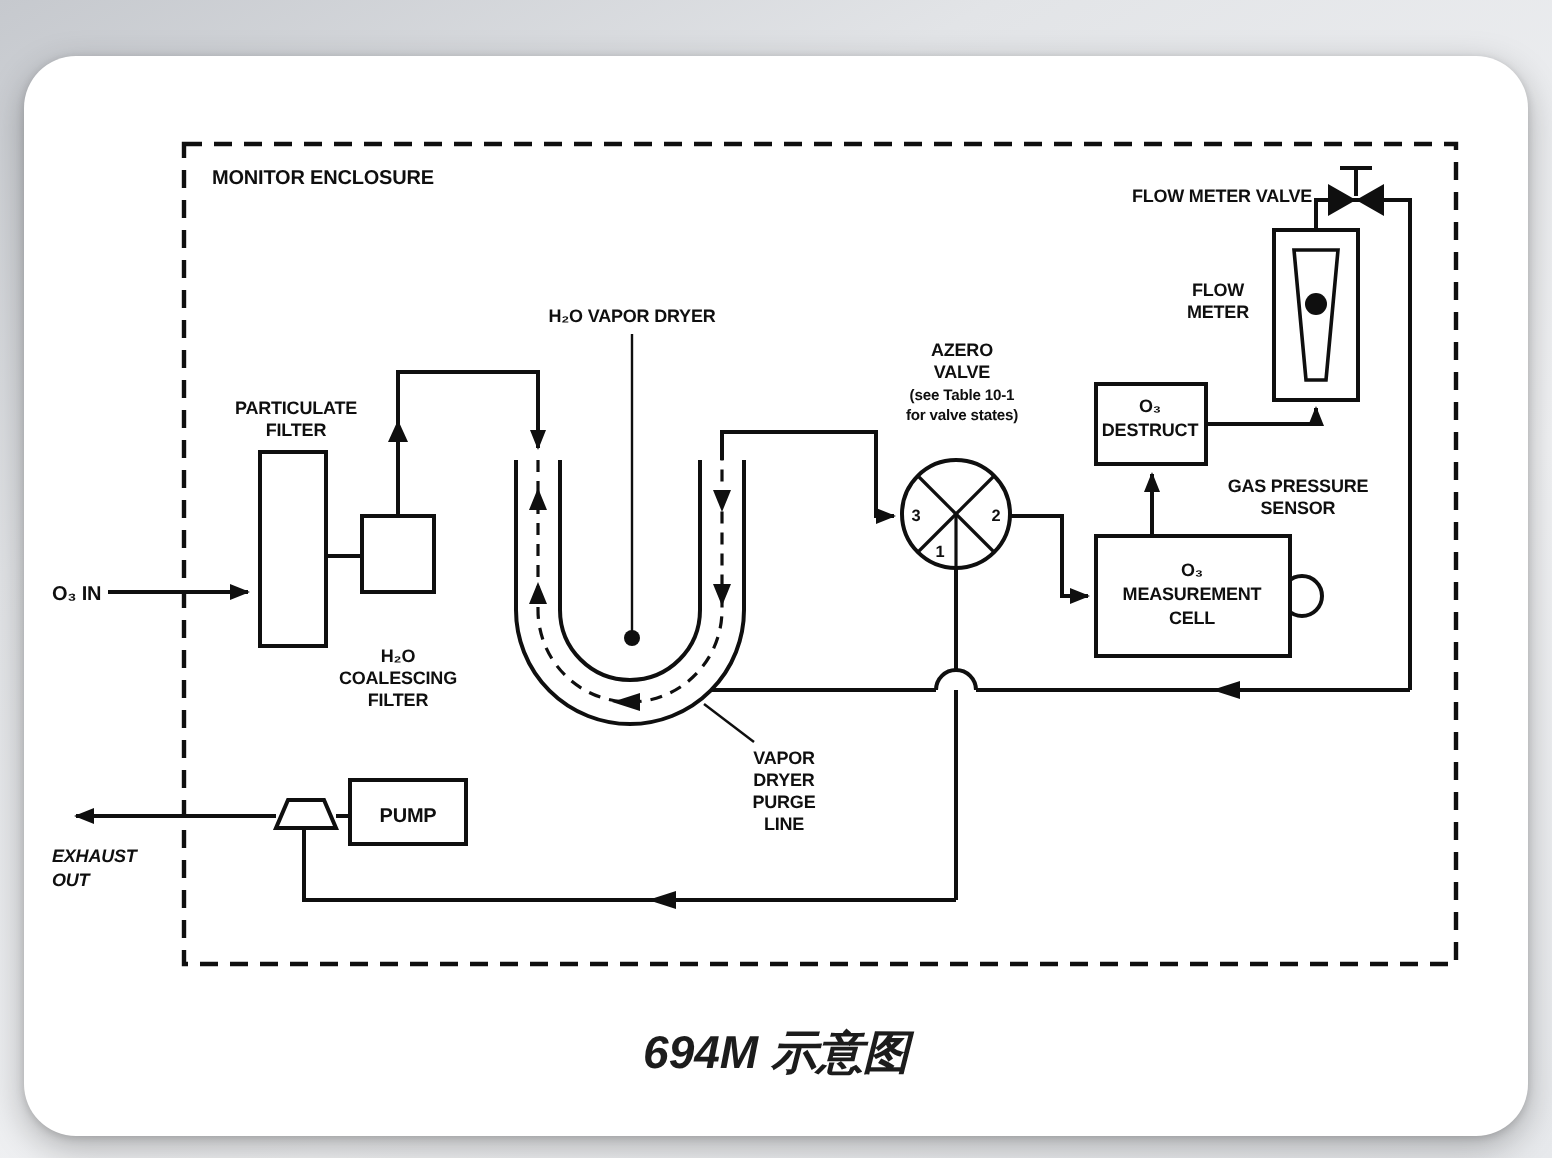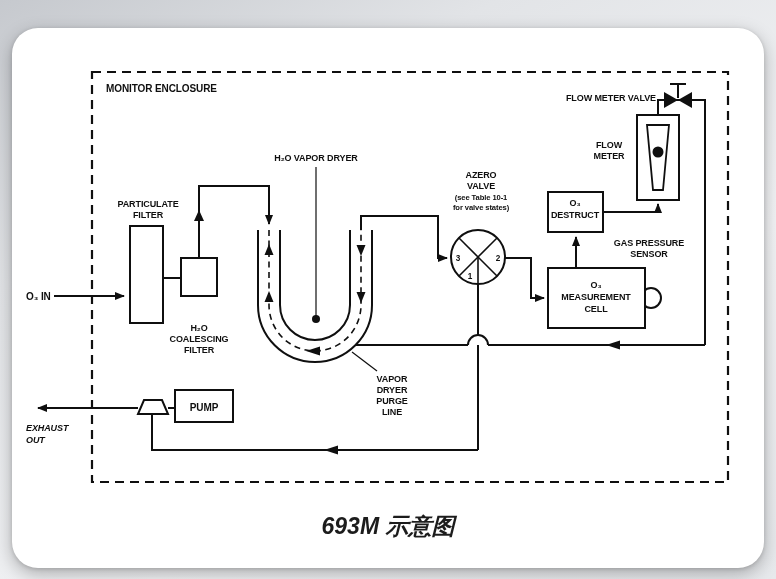--- a/index.html
+++ b/index.html
@@ -157,13 +157,13 @@
     <text class="lbl ital" x="26" y="431">EXHAUST</text>
     <text class="lbl ital" x="26" y="443">OUT</text>
 
     <text class="lbl" x="392" y="382" text-anchor="middle">VAPOR</text>
     <text class="lbl" x="392" y="393" text-anchor="middle">DRYER</text>
     <text class="lbl" x="392" y="404" text-anchor="middle">PURGE</text>
     <text class="lbl" x="392" y="415" text-anchor="middle">LINE</text>
   </g>
 </svg>
 
-<div class="caption">693M 示意图</div>
+<div class="caption">694M 示意图</div>
 
 </body></html>

